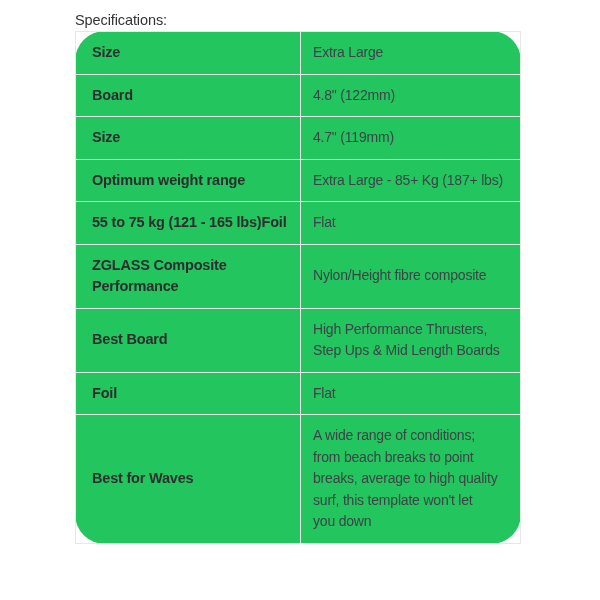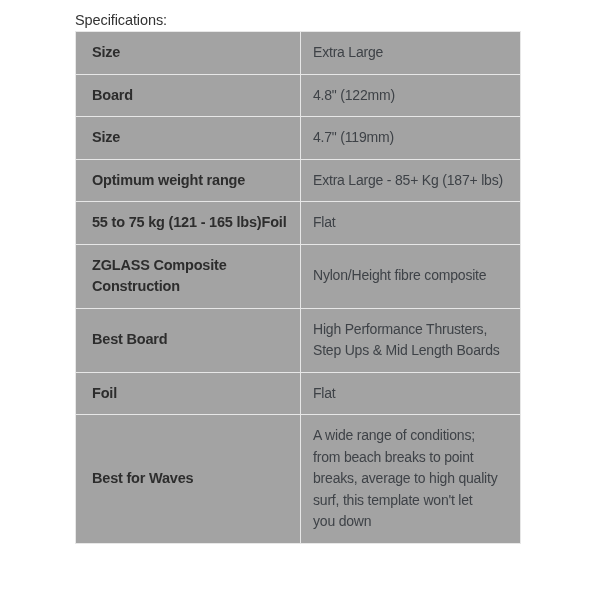--- a/index.html
+++ b/index.html
@@ -17,21 +17,22 @@
     font-size: 14.5px;
     font-weight: 400;
     color: #333333;
     line-height: 22px;
     letter-spacing: -0.1px;
   }
   table.spec-table {
     border-collapse: collapse;
     width: 445px;
     table-layout: fixed;
-    background: #a3a3a3;
+    background: #22c55e;
+    border-radius: 30px;
   }
   table.spec-table td {
     border: 1px solid #e7e7e7;
     vertical-align: middle;
     line-height: 21.5px;
   }
   td.label-cell {
     width: 225px;
     padding: 10px 4px 10px 16px;
     font-size: 14.5px;
@@ -71,21 +72,21 @@
       </tr>
       <tr>
         <td class="label-cell">Optimum weight range</td>
         <td class="value-cell">Extra Large - 85+ Kg (187+ lbs)</td>
       </tr>
       <tr>
         <td class="label-cell">55 to 75 kg (121 - 165 lbs)Foil</td>
         <td class="value-cell">Flat</td>
       </tr>
       <tr>
-        <td class="label-cell">ZGLASS Composite Construction</td>
+        <td class="label-cell">ZGLASS Composite Performance</td>
         <td class="value-cell">Nylon/Height fibre composite</td>
       </tr>
       <tr>
         <td class="label-cell">Best Board</td>
         <td class="value-cell">High Performance Thrusters,
 Step Ups &amp; Mid Length Boards</td>
       </tr>
       <tr>
         <td class="label-cell">Foil</td>
         <td class="value-cell">Flat</td>

